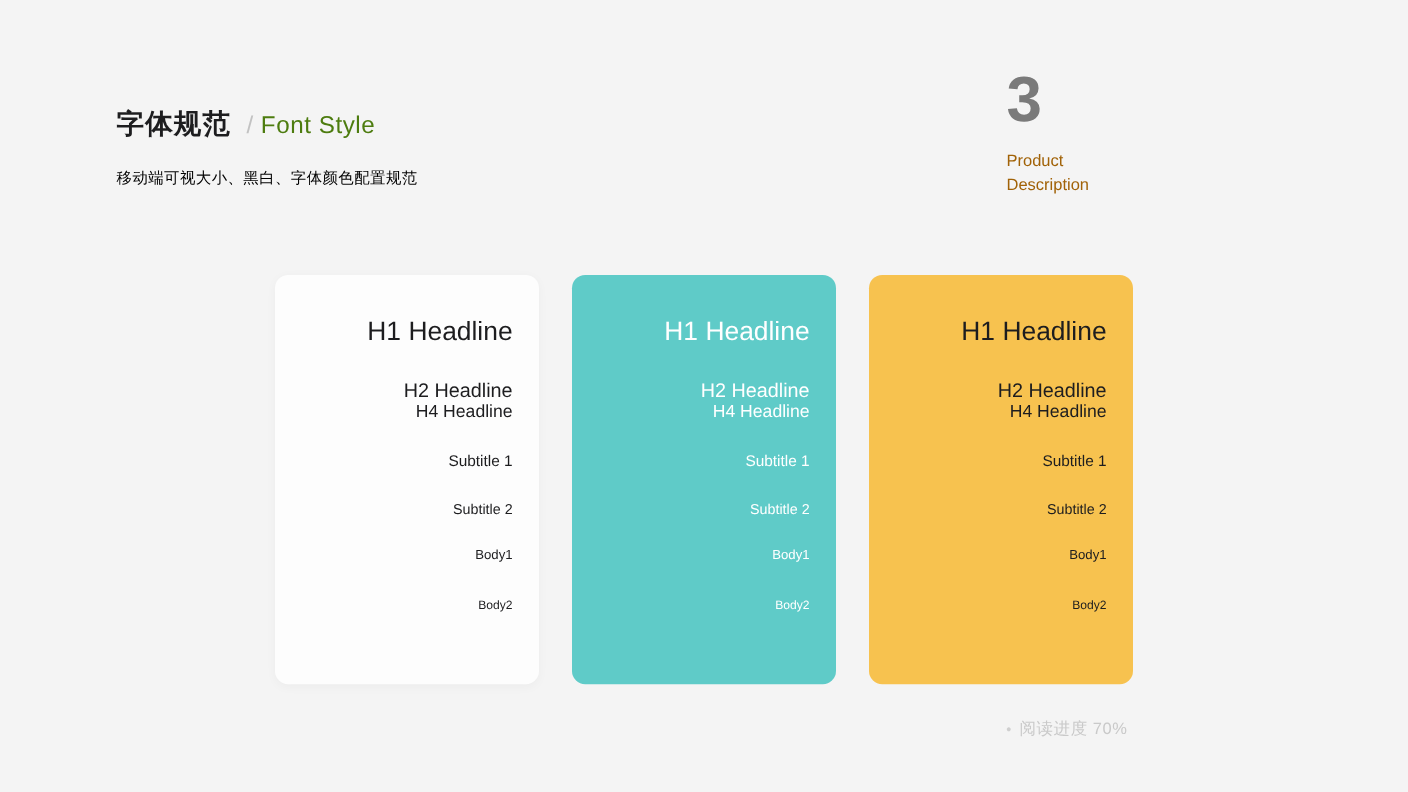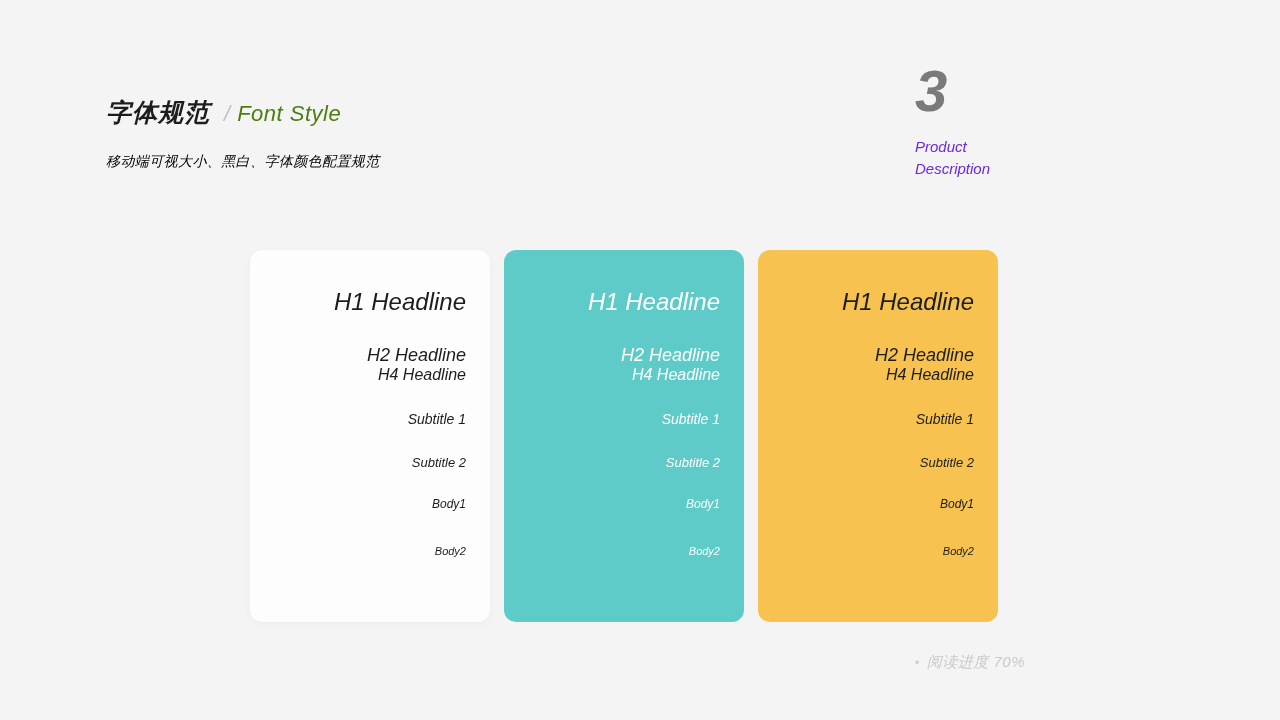--- a/index.html
+++ b/index.html
@@ -2,21 +2,21 @@
 <html><head>
 <meta charset="utf-8">
 <style>
   * { box-sizing: border-box; margin: 0; padding: 0; }
   html, body {
     width: 1280px; height: 720px;
     background: #f4f4f4;
     font-family: "Liberation Sans", "DejaVu Sans", sans-serif;
     overflow: hidden;
   }
-  .slide { position: relative; width: 1081px; height: 720px; font-style: italic; }
+  .slide { position: relative; width: 1081px; height: 720px; }
 
   
   .header { position: absolute; left: 106px; top: 96px; }
   .title-row { display: flex; align-items: baseline; }
   .title-cn {
     font-size: 25px; font-weight: bold; color: #1d1d1f;
     letter-spacing: 1px;
   }
   .title-sep { font-size: 22px; color: #c2c2c2; margin-left: 14px; }
   .title-en { font-size: 22px; color: #4d7c0f; margin-left: 7px; letter-spacing: .5px; }
@@ -30,25 +30,25 @@
   .sizes .sz {
     position: absolute; top: 0; font-size: 14px; color: #8a8a8a; letter-spacing: .3px;
   }
 
   
   .secnum { position: absolute; right: 56px; top: 62px; text-align: left; width: 110px; }
   .secnum .num {
     font-size: 58px; font-weight: bold; color: #7a7a7a; line-height: 1;
   }
   .secnum .cap {
-    margin-top: 16px; font-size: 15px; color: #6d28d9; line-height: 1.45;
+    margin-top: 16px; font-size: 15px; color: #a16207; line-height: 1.45;
   }
 
   
-  .cards { position: absolute; left: 250px; top: 250px; display: flex; gap: 14px; }
+  .cards { position: absolute; left: 250px; top: 250px; display: flex; gap: 30px; }
   .card {
     width: 240px; height: 372px;
     border-radius: 12px;
     padding: 38px 24px 0 20px;
     display: flex; flex-direction: column; align-items: flex-end;
   }
   .card.white  { background: #fdfdfd; box-shadow: 0 2px 10px rgba(0,0,0,.035); }
   .card.teal   { background: #5fcbc8; }
   .card.yellow { background: #f7c24f; }
 

